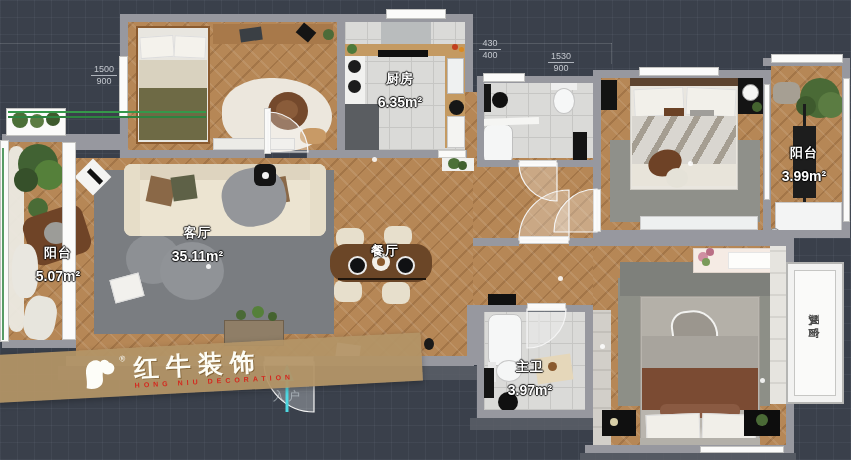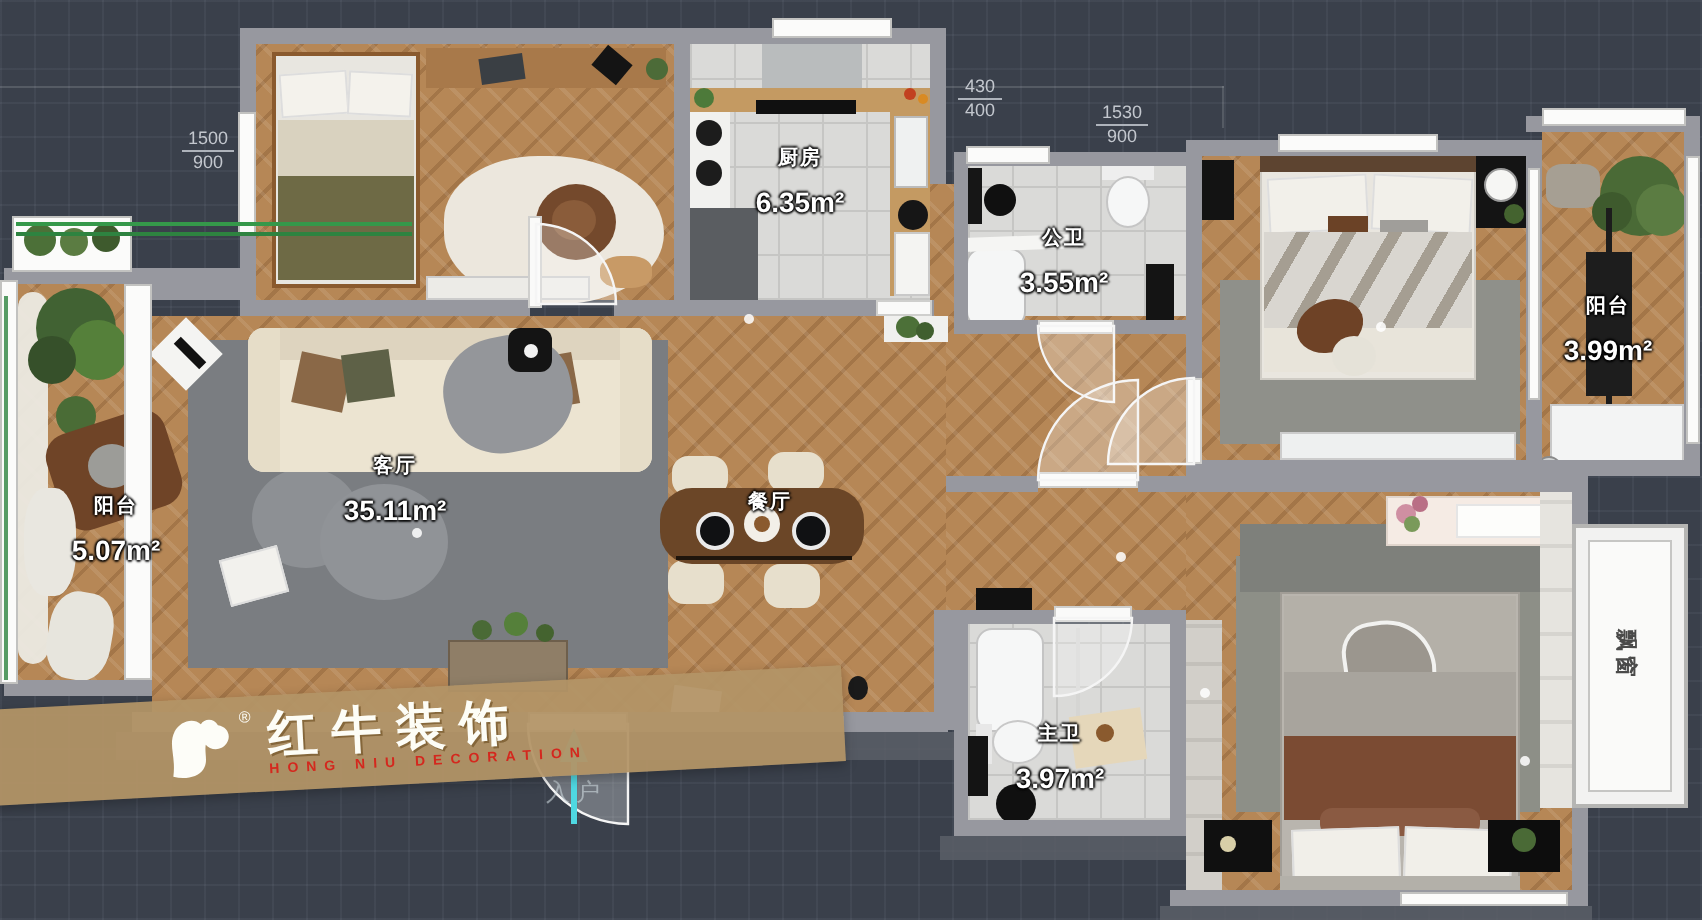--- a/index.html
+++ b/index.html
@@ -15,21 +15,21 @@
       repeating-linear-gradient(45deg, rgba(255,255,255,0.09) 0 2px, transparent 2px 13px),
       repeating-linear-gradient(-45deg, rgba(96,56,22,0.22) 0 2px, transparent 2px 13px);}
   .tile{background-color:#dadad8;background-image:
       repeating-linear-gradient(0deg,#c6c6c4 0 1px, transparent 1px 22px),
       repeating-linear-gradient(90deg,#c6c6c4 0 1px, transparent 1px 22px);}
   .wall{background:#97989f;}
   .win{background:#fbfbfa;border:1px solid #c2c2c0;box-sizing:border-box;}
   .leaf{background:#fafaf9;border:1px solid #cfcfcd;box-sizing:border-box;}
   .rlabel{color:#fff;font-weight:bold;text-align:center;line-height:1.5;
      text-shadow:-1px 0 1px rgba(0,0,0,.85),1px 0 1px rgba(0,0,0,.85),0 -1px 1px rgba(0,0,0,.85),0 1px 1px rgba(0,0,0,.85);}
-  .rname{font-size:10px;letter-spacing:1px;}
+  .rname{font-size:13px;letter-spacing:1px;}
   .rarea{font-size:14px;}
   .dim{color:#c3c7ce;font-size:9px;line-height:11px;text-align:center;}
   .dim .num{border-bottom:1px solid #aeb3bb;padding:0 3px;display:inline-block;}
   .dim .den{display:block;}
   .shadowband{background:#5a5f67;opacity:.85;}
   .wm{display:flex;align-items:center;box-shadow:0 2px 6px rgba(0,0,0,.25);}
   .wm-brand{font-size:25px;font-weight:bold;color:#fdfdf6;letter-spacing:7px;line-height:26px;
      text-shadow:1px 1px 0 rgba(110,80,35,.65);}
   .wm-sub{font-size:7px;font-weight:bold;color:#d4281e;letter-spacing:4px;margin-top:1px;}
   .bayLabel{color:#4a4a4a;font-size:11px;font-weight:bold;transform:rotate(90deg);transform-origin:center;letter-spacing:2px;}
@@ -285,24 +285,20 @@
     <path d="M 569 240 L 519 240 A 50 50 0 0 1 569 190 Z" fill="rgba(255,255,255,0.28)" stroke="#f5f5f5" stroke-width="1.2"></path>
     <path d="M 527 309 L 566 309 A 39 39 0 0 1 527 348 Z" fill="rgba(255,255,255,0.28)" stroke="#f5f5f5" stroke-width="1.2"></path>
     <line x1="287" y1="412" x2="287" y2="378" stroke="#4fd8e2" stroke-width="3"></line>
     <polygon points="287,364 280,381 294,381" fill="#4fd8e2"></polygon>
   </svg>
 
   <div class="abs rlabel" style="left:350px;top:66px;width:100px;">
     <span class="rname">厨房</span><br>
     <span class="rarea">6.35m²</span>
   </div>
-  <div class="abs rlabel" style="left:482px;top:106px;width:100px;">
-    <span class="rname">公卫</span><br>
-    <span class="rarea">3.55m²</span>
-  </div>
   <div class="abs rlabel" style="left:754px;top:140px;width:100px;">
     <span class="rname">阳台</span><br>
     <span class="rarea">3.99m²</span>
   </div>
   <div class="abs rlabel" style="left:8px;top:240px;width:100px;">
     <span class="rname">阳台</span><br>
     <span class="rarea">5.07m²</span>
   </div>
   <div class="abs rlabel" style="left:145px;top:220px;width:105px;">
     <span class="rname">客厅</span><br>

